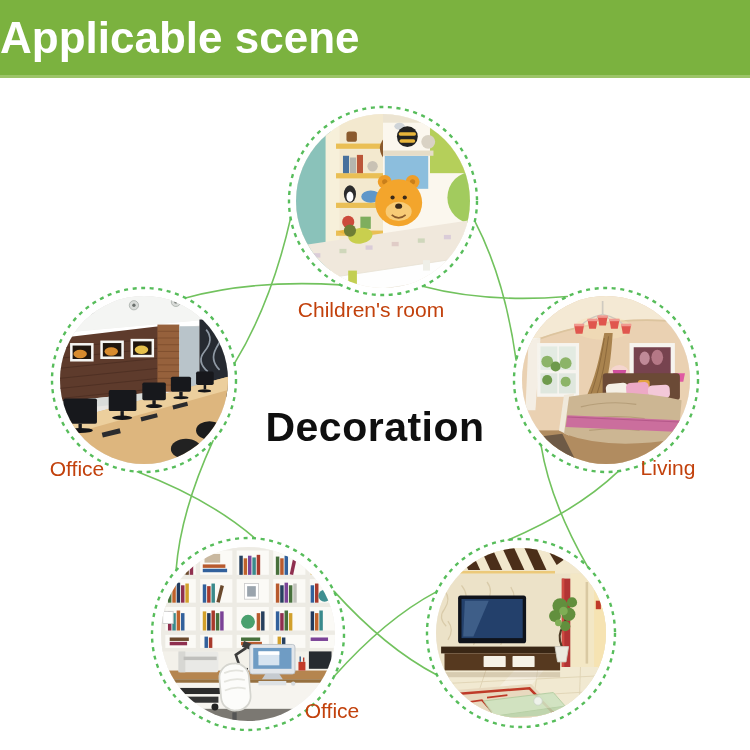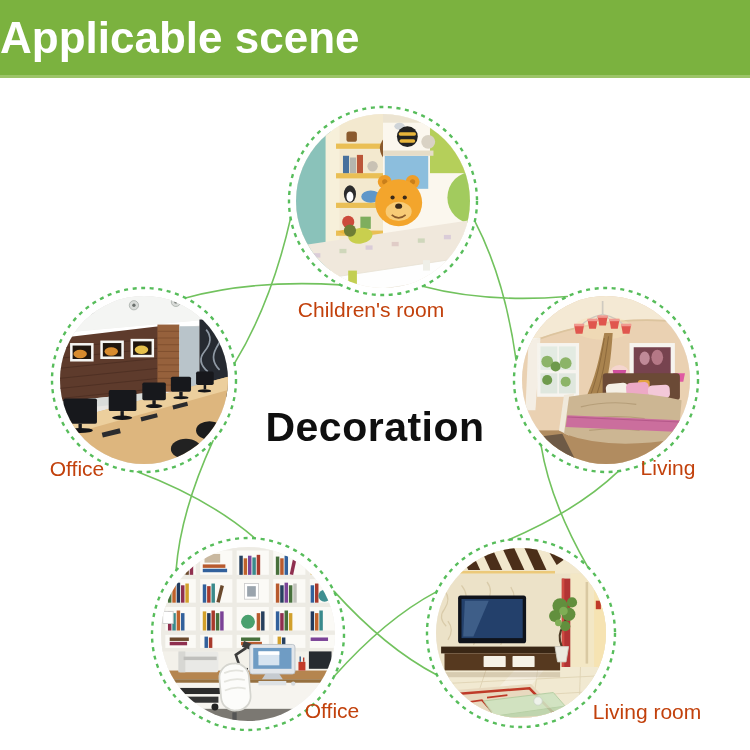--- a/index.html
+++ b/index.html
@@ -450,17 +450,16 @@
       <polygon points="56,180 138,170 152,186 68,198" fill="#cfe3c0" opacity="0.9" stroke="#a9c79a"></polygon>
       <polygon points="68,198 152,186 152,196 72,200" fill="#b9d4aa" opacity="0.85"></polygon>
       <circle cx="120" cy="180" r="5" fill="#eef2ea" stroke="#cbd5c6"></circle>
     </svg>
   </div>
 
   <span class="scene-label" id="lb-children">Children's room</span>
   <span class="scene-label" id="lb-office">Office</span>
   <span class="scene-label" id="lb-bedroom">Living</span>
   <span class="scene-label" id="lb-study">Office</span>
-  <span class="scene-label" id="lb-living">Living room</span>
 
   <div class="center-title">Decoration</div>
 
 </div>
 
 </body></html>

